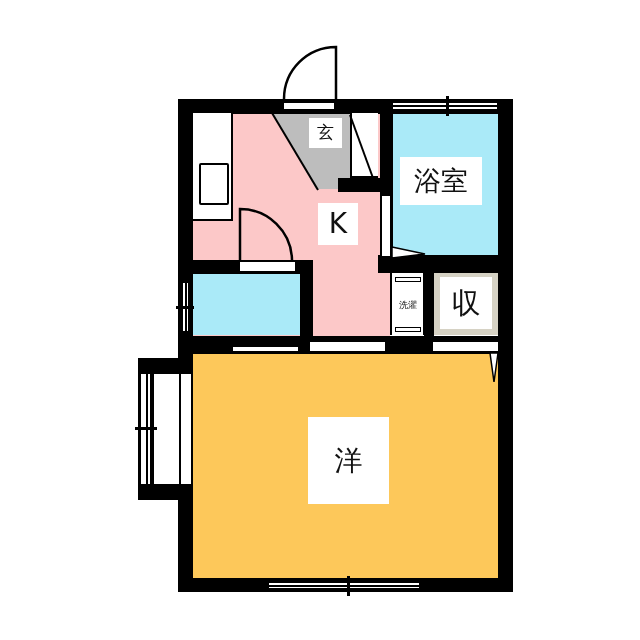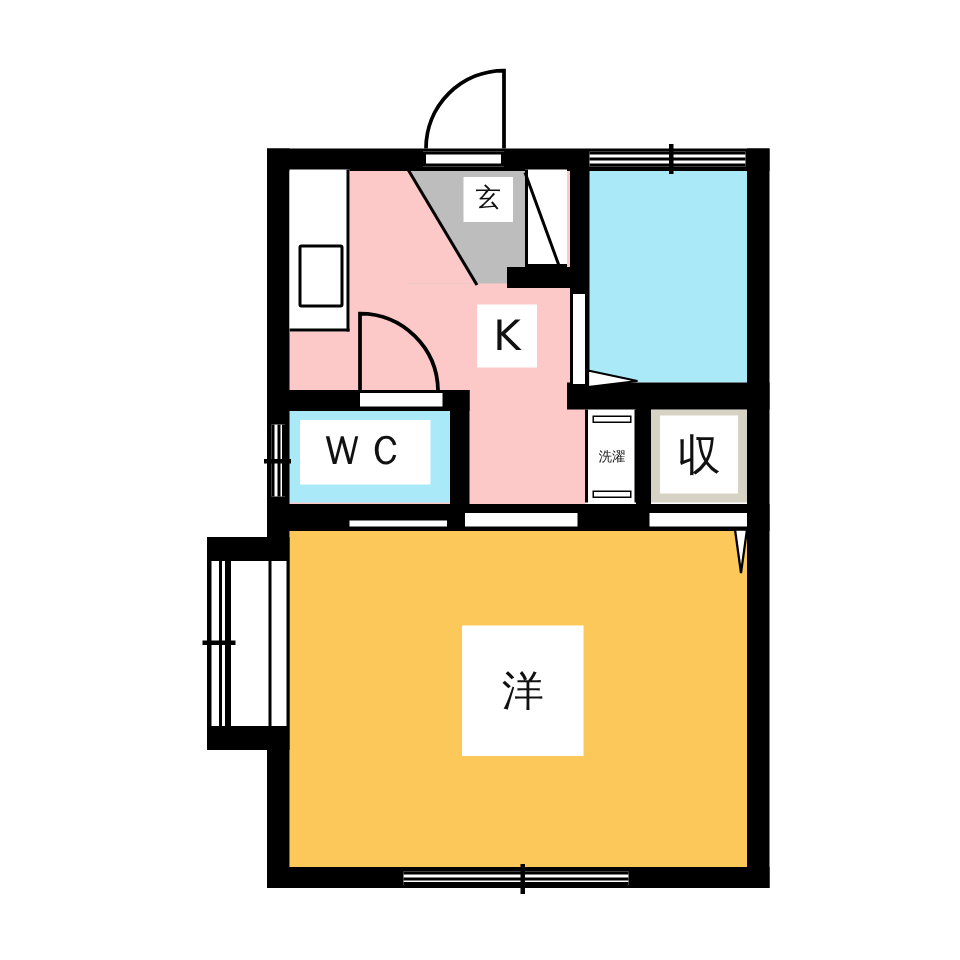--- a/index.html
+++ b/index.html
@@ -93,19 +93,19 @@
   <div class="abs wall" style="left:179px;top:374px;width:2px;height:110px;"></div>
   <div class="abs wall" style="left:135px;top:427px;width:22px;height:3px;"></div>
 
   <div class="abs" style="left:269px;top:581px;width:150px;height:9px;background:#fff;border-top:2px solid #000;border-bottom:2px solid #000;">
     <div class="abs" style="left:0;top:1.5px;width:100%;height:2px;background:#000;"></div>
   </div>
   <div class="abs wall" style="left:347px;top:576px;width:3px;height:20px;"></div>
 
   <div class="lbl" style="left:309px;top:118px;width:33px;height:30px;font-size:17px;">玄</div>
   <div class="lbl" style="left:318px;top:203px;width:40px;height:42px;font-size:28px;">K</div>
-  <div class="lbl" style="left:200px;top:280px;width:87px;height:43px;font-size:27px;letter-spacing:2px;">ＷＣ</div>
+  <div class="lbl" style="left:400px;top:157px;width:82px;height:48px;font-size:27px;">浴室</div>
   <div class="lbl" style="left:394px;top:294px;width:28px;height:24px;font-size:9px;background:transparent;">洗濯</div>
   <div class="lbl" style="left:440px;top:277px;width:52px;height:52px;font-size:29px;">収</div>
   <div class="lbl" style="left:308px;top:417px;width:81px;height:87px;font-size:28px;flex-direction:column;">
     <span>洋</span>
   </div>
 </div>
 
 </body></html>

